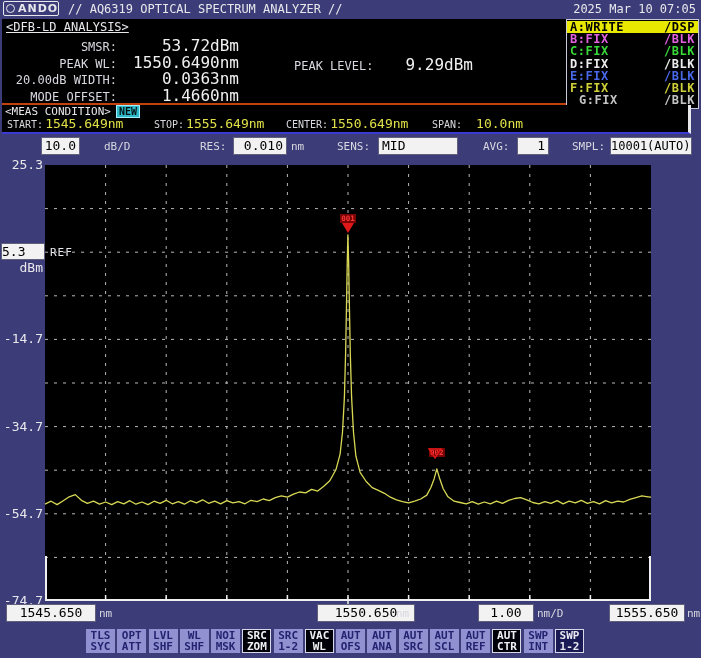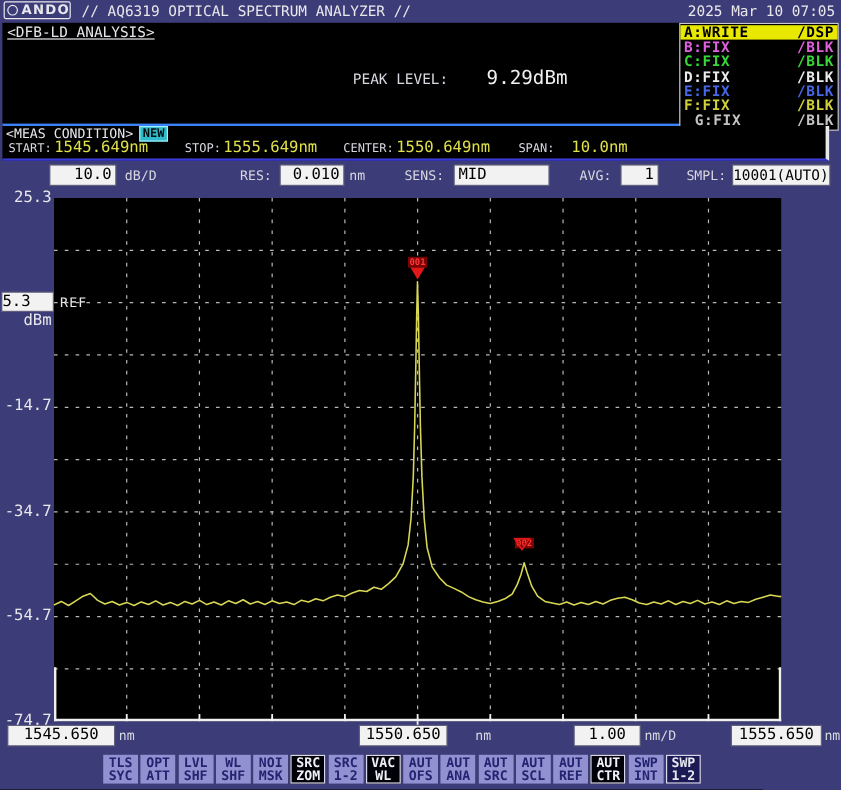--- a/index.html
+++ b/index.html
@@ -12,21 +12,21 @@
   }
   
   .hdr-title{position:absolute;left:68px;top:2px;font-size:12px;white-space:pre;}
   .hdr-date{position:absolute;right:5px;top:2px;font-size:12px;}
   .logo-badge{position:absolute;left:3px;top:1px;width:56px;height:15px;
     border:1px solid #e8e8ec;border-radius:2px;display:flex;align-items:center;gap:3px;padding-left:2px;box-sizing:border-box;}
   .logo-circle{width:9px;height:9px;border:1.5px solid #e8e8ec;border-radius:50%;box-sizing:border-box;flex:0 0 auto;}
   .logo-text{font-size:11px;font-weight:bold;letter-spacing:1px;font-family:"DejaVu Sans",sans-serif;}
   
   .analysis{position:absolute;left:2px;top:19px;width:646px;height:84px;background:#000;
-    border-bottom:2px solid #3b82f6;box-sizing:content-box;}
+    border-bottom:2px solid #c2410c;box-sizing:content-box;}
   .an-title{position:absolute;left:4px;top:1px;font-size:12px;text-decoration:underline;white-space:pre;}
   .an-rows{position:absolute;left:0;top:17px;}
   .arow{display:flex;align-items:baseline;height:16.5px;}
   .alabel{display:inline-block;width:115px;text-align:right;font-size:12px;color:#d8d8e0;white-space:pre;}
   .avalue{display:inline-block;width:122px;text-align:right;font-size:16px;color:#f0f0f0;white-space:pre;}
   .peak-level{position:absolute;left:292px;top:36px;display:flex;align-items:baseline;}
   .pl-label{font-size:12px;color:#d8d8e0;}
   .pl-value{font-size:16px;color:#f0f0f0;margin-left:32px;}
   
   .traces{position:absolute;left:566px;top:19px;width:133px;height:90px;background:#000;
@@ -83,20 +83,38 @@
 
   <div class="logo-badge">
     <span class="logo-circle"></span>
     <span class="logo-text">ANDO</span>
   </div>
   <div class="hdr-title">// AQ6319 OPTICAL SPECTRUM ANALYZER //</div>
   <div class="hdr-date">2025 Mar 10 07:05</div>
 
   <div class="analysis">
     <div class="an-title">&lt;DFB-LD ANALYSIS&gt;</div>
+    <div class="an-rows">
+      <div class="arow">
+        <span class="alabel">SMSR:</span>
+        <span class="avalue">53.72dBm</span>
+      </div>
+      <div class="arow">
+        <span class="alabel">PEAK WL:</span>
+        <span class="avalue">1550.6490nm</span>
+      </div>
+      <div class="arow">
+        <span class="alabel">20.00dB WIDTH:</span>
+        <span class="avalue">0.0363nm</span>
+      </div>
+      <div class="arow">
+        <span class="alabel">MODE OFFSET:</span>
+        <span class="avalue">1.4660nm</span>
+      </div>
+    </div>
     <div class="peak-level">
       <span class="pl-label">PEAK LEVEL:</span>
       <span class="pl-value">9.29dBm</span>
     </div>
   </div>
 
   <div class="traces" id="trace-panel">
       <div class="trow" style="color: rgb(0, 0, 0); background: rgb(232, 232, 0);"><span>A:WRITE</span><span>/DSP</span></div>
       <div class="trow" style="color: rgb(224, 96, 224);"><span>B:FIX</span><span>/BLK</span></div>
       <div class="trow" style="color: rgb(56, 216, 56); gap: 40px;"><span>C:FIX</span><span>/BLK</span></div>
@@ -122,21 +140,21 @@
     <div class="meas-field mf2">
       <span class="ml">CENTER:</span>
       <span class="mv">1550.649nm</span>
     </div>
     <div class="meas-field mf3">
       <span class="ml">SPAN:</span>
       <span class="mv">10.0nm</span>
     </div>
   </div>
 
-  <div class="wbox" style="left:42px;width:54px;">10.0</div>
+  <div class="wbox" style="left:42px;width:37px;">10.0</div>
   <div class="ctl-label" style="left:104px;">dB/D</div>
   <div class="ctl-label" style="left:200px;">RES:</div>
   <div class="wbox" style="left:234px;width:52px;">0.010</div>
   <div class="ctl-label" style="left:291px;">nm</div>
   <div class="ctl-label" style="left:337px;">SENS:</div>
   <div class="wbox left" style="left:379px;width:78px;">MID</div>
   <div class="ctl-label" style="left:483px;">AVG:</div>
   <div class="wbox" style="left:518px;width:30px;">1</div>
   <div class="ctl-label" style="left:572px;">SMPL:</div>
   <div class="wbox" style="left:611px;width:80px;font-size:12px;padding-right:1px;">10001(AUTO)</div>
@@ -194,21 +212,21 @@
           <div class="mlabel">002</div>
           <svg width="14" height="11">
             <path d="M1,1 L13,1 L7,10 Z" fill="none" stroke="#e01818" stroke-width="1.4"></path>
           </svg>
         </div>
       </div>
   </div>
 
   <div class="xbox" style="left:7px;width:88px;">1545.650</div>
   <div class="xunit" style="left:99px;">nm</div>
-  <div class="xbox" style="left:300px;width:72px;">1550.650</div>
+  <div class="xbox" style="left:318px;width:96px;">1550.650</div>
   <div class="xunit" style="left:396px;">nm</div>
   <div class="xbox" style="left:479px;width:54px;">1.00</div>
   <div class="xunit" style="left:537px;">nm/D</div>
   <div class="xbox" style="left:610px;width:74px;">1555.650</div>
   <div class="xunit" style="left:687px;">nm</div>
 
   <div class="softkeys" id="softkeys">
       <div class="skey light">TLS
 SYC</div>
       <div class="skey light">OPT

